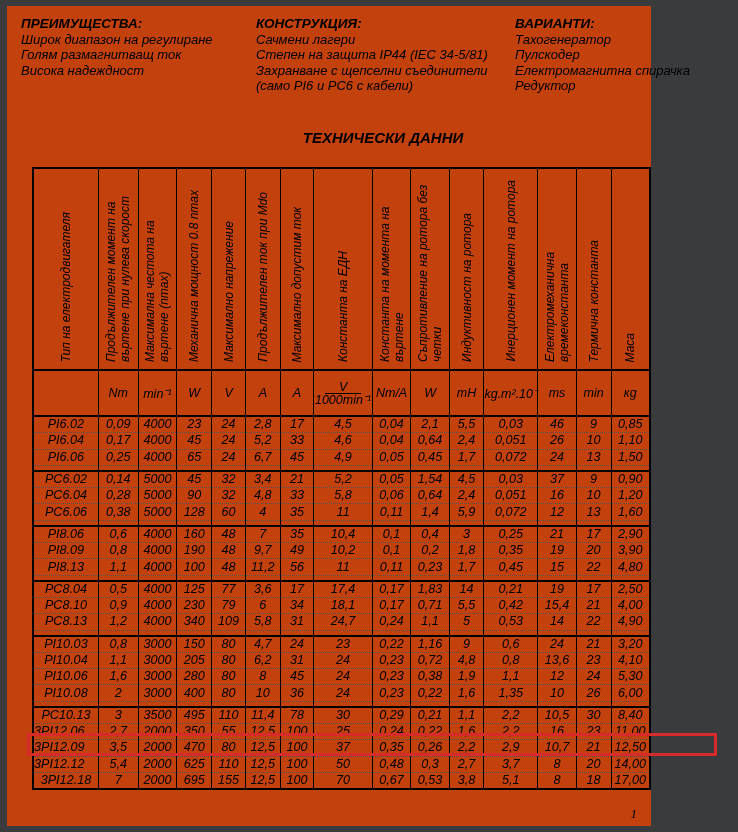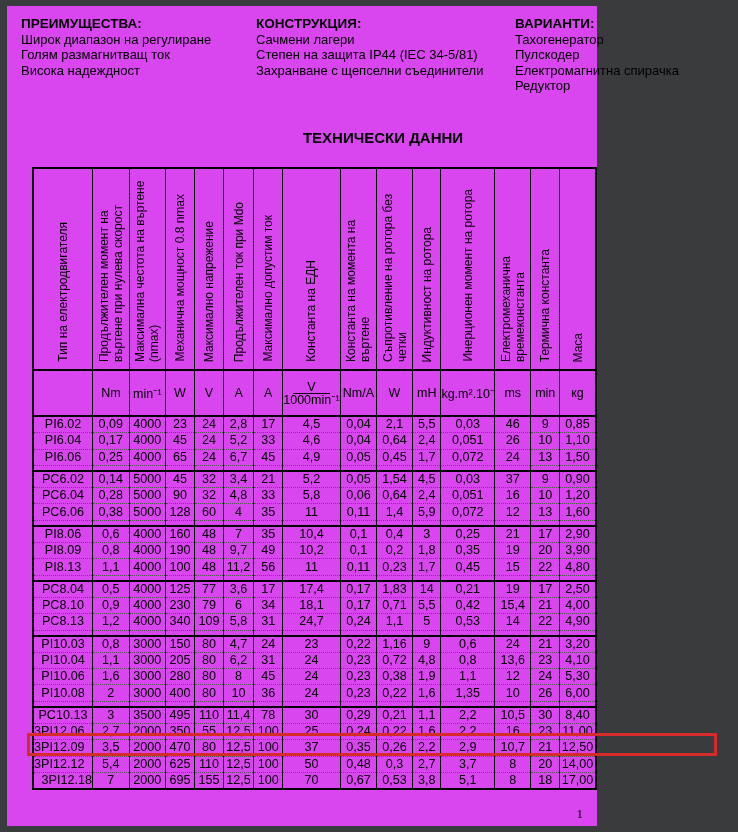--- a/index.html
+++ b/index.html
@@ -1,17 +1,17 @@
 <!DOCTYPE html>
 <html><head>
 <meta charset="utf-8">
 <style>
   html, body { margin:0; padding:0; }
   body { width:738px; height:832px; background:#3a3b3d; position:relative; overflow:hidden; font-family:"Liberation Sans", sans-serif; color:#000; }
-  .page { position:absolute; left:7px; top:6px; width:590px; height:820px; background:#d946ef; }
+  .page { position:absolute; left:7px; top:6px; width:644px; height:820px; background:#c2410c;font-style:italic; }
   .sec { position:absolute; top:10px; font-size:13px; line-height:15.5px; }
   .sec .h { font-weight:bold; font-size:13.5px; }
   .sec div { white-space:nowrap; }
   #s1 { left:14px; }
   #s2 { left:249px; }
   #s3 { left:508px; }
   .title { position:absolute; top:123px; left:16px; width:720px; text-align:center; font-weight:bold; font-size:15px; }
   table.t { position:absolute; left:25px; top:161px; border-collapse:collapse; border:2px solid #000; font-size:12.6px; }
   table.t td, table.t th { border-left:1.5px solid #000; border-right:1.5px solid #000; padding:0; text-align:center; }
   table.t th.hdr { height:197px; vertical-align:bottom; font-weight:normal; border-bottom:1px solid #000; position:relative; }
@@ -34,20 +34,21 @@
     <div class="h">ПРЕИМУЩЕСТВА:</div>
     <div>Широк диапазон на регулиране</div>
     <div>Голям размагнитващ ток</div>
     <div>Висока надеждност</div>
   </div>
   <div class="sec" id="s2">
     <div class="h">КОНСТРУКЦИЯ:</div>
     <div>Сачмени лагери</div>
     <div>Степен на защита IP44 (IEC 34-5/81)</div>
     <div>Захранване с щепселни съединители</div>
+    <div>(само PI6 и PC6 с кабели)</div>
   </div>
   <div class="sec" id="s3">
     <div class="h">ВАРИАНТИ:</div>
     <div>Тахогенератор</div>
     <div>Пулскодер</div>
     <div>Електромагнитна спирачка</div>
     <div>Редуктор</div>
   </div>
 
   <div class="title">ТЕХНИЧЕСКИ ДАННИ</div>
@@ -509,21 +510,21 @@
           <td>50</td>
           <td>0,48</td>
           <td>0,3</td>
           <td>2,7</td>
           <td>3,7</td>
           <td>8</td>
           <td>20</td>
           <td>14,00</td>
         </tr>
         <tr class="r last">
-          <td style="text-align: right;">3PI12.18</td>
+          <td style="text-align: center;">3PI12.18</td>
           <td>7</td>
           <td>2000</td>
           <td>695</td>
           <td>155</td>
           <td>12,5</td>
           <td>100</td>
           <td>70</td>
           <td>0,67</td>
           <td>0,53</td>
           <td>3,8</td>

